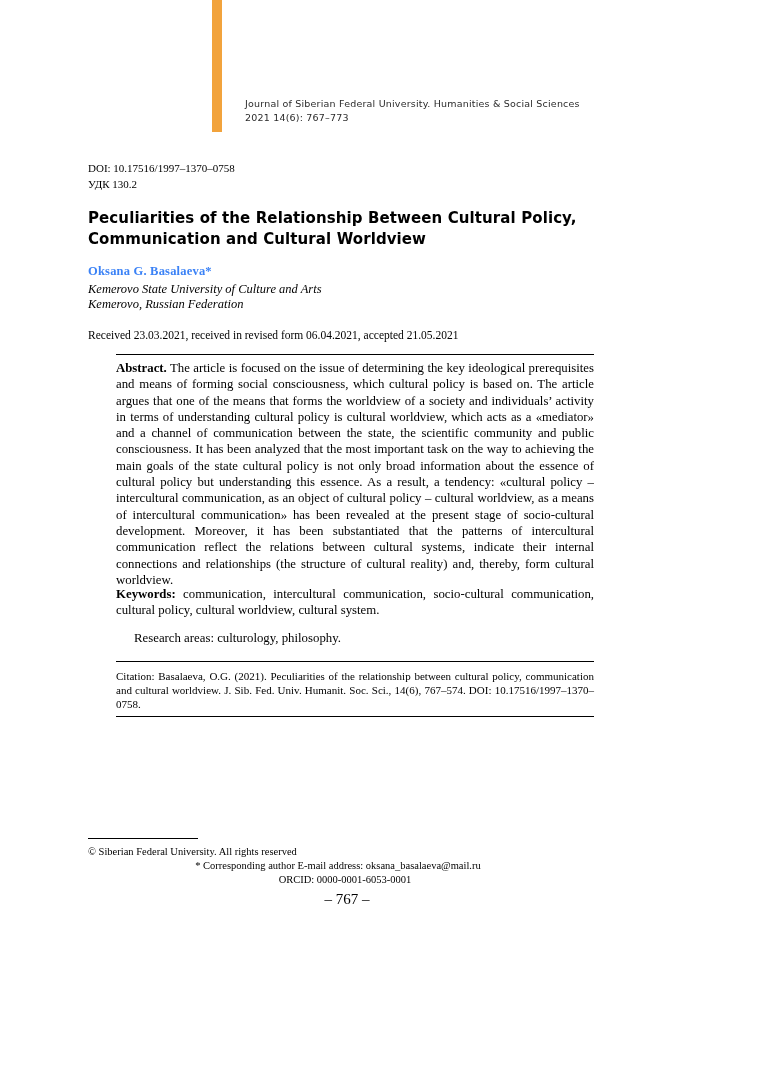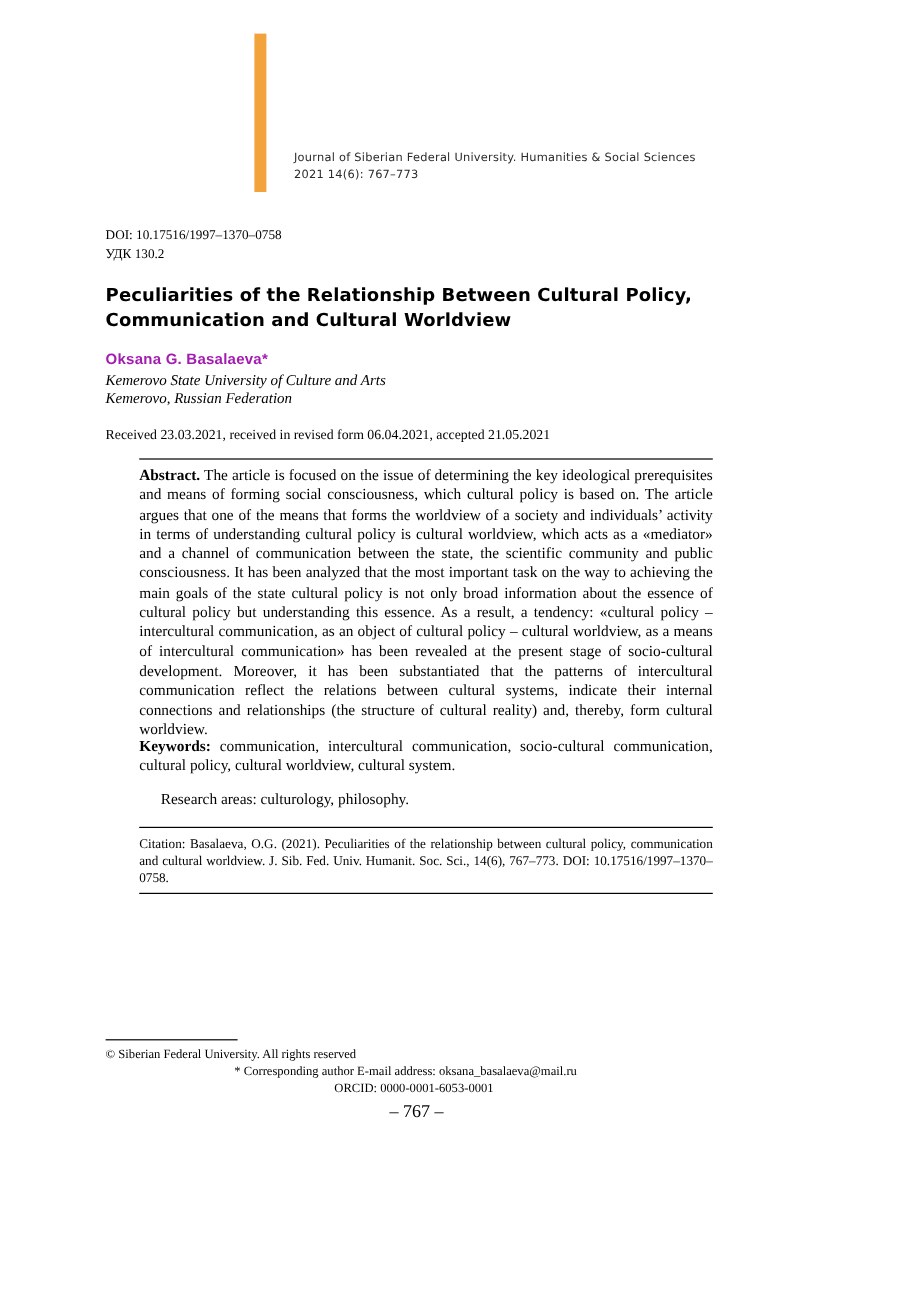--- a/index.html
+++ b/index.html
@@ -13,21 +13,20 @@
     position: relative;
     font-family: "Liberation Serif", serif;
     color: #000000;
     overflow: hidden;
   }
   .page {
     position: absolute;
     left: 0; top: 0;
     width: 764px;
     height: 965px;
-    margin-top: 28px;
   }
 
   
   .masthead {
     position: absolute;
     left: 212px;
     top: 0;
     width: 10px;
     height: 132px;
     background: #f2a33c;
@@ -67,24 +66,24 @@
     line-height: 21px;
     color: #000000;
     letter-spacing: 0.1px;
   }
 
   
   .author {
     position: absolute;
     left: 88px;
     top: 264px;
-    font-family: Liberation Sans, sans-serif;
+    font-family: Liberation Serif, serif;
     font-size: 12.5px;
     font-weight: bold;
-    color: #a21caf;
+    color: #3b82f6;
     letter-spacing: 0.2px;
   }
   .affiliation {
     position: absolute;
     left: 88px;
     top: 282px;
     width: 470px;
     font-family: "Liberation Serif", serif;
     font-style: italic;
     font-size: 12.5px;
@@ -226,21 +225,21 @@
   </div>
 
   <div class="keywords">
     <b>Keywords:</b><span> communication, intercultural communication, socio-cultural communication, cultural policy, cultural worldview, cultural system.</span>
   </div>
 
   <div class="research-areas">Research areas: culturology, philosophy.</div>
 
   <div class="rule rule-mid"></div>
 
-  <div class="citation">Citation: Basalaeva, O.G. (2021). Peculiarities of the relationship between cultural policy, communication and cultural worldview. J. Sib. Fed. Univ. Humanit. Soc. Sci., 14(6), 767–773. DOI: 10.17516/1997–1370–0758.</div>
+  <div class="citation">Citation: Basalaeva, O.G. (2021). Peculiarities of the relationship between cultural policy, communication and cultural worldview. J. Sib. Fed. Univ. Humanit. Soc. Sci., 14(6), 767–574. DOI: 10.17516/1997–1370–0758.</div>
 
   <div class="rule rule-bot"></div>
 
   <div class="footer-rule"></div>
   <div class="footer">
     <div>© Siberian Federal University. All rights reserved</div>
     <div class="line2">*  Corresponding author E-mail address: oksana_basalaeva@mail.ru</div>
     <div class="orcid">ORCID: 0000-0001-6053-0001</div>
   </div>
 

